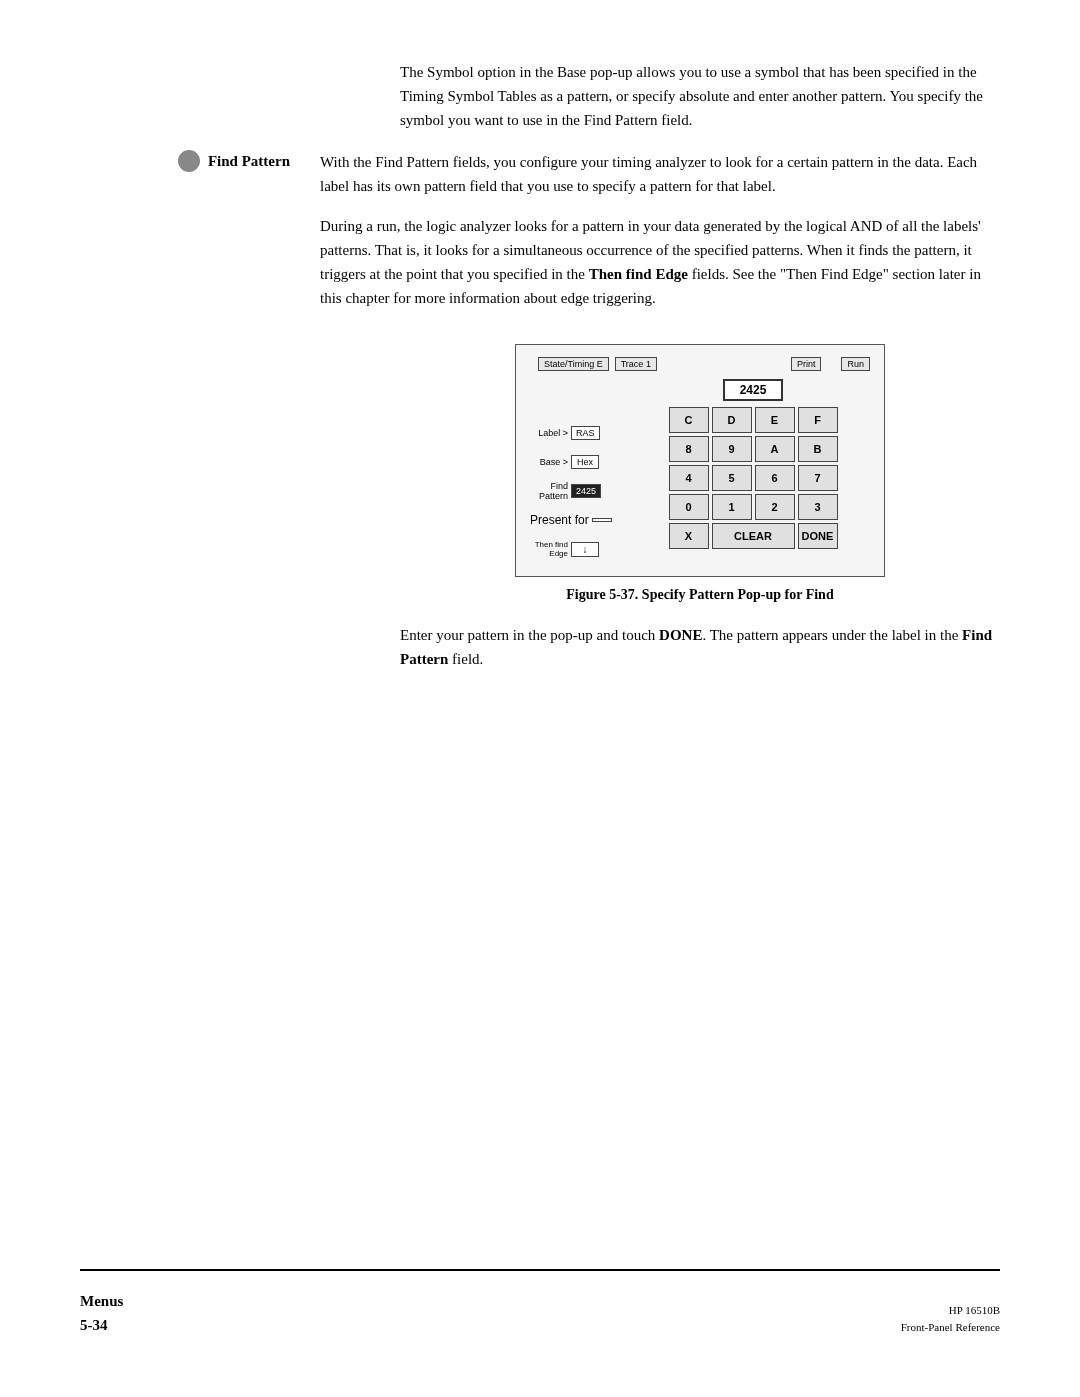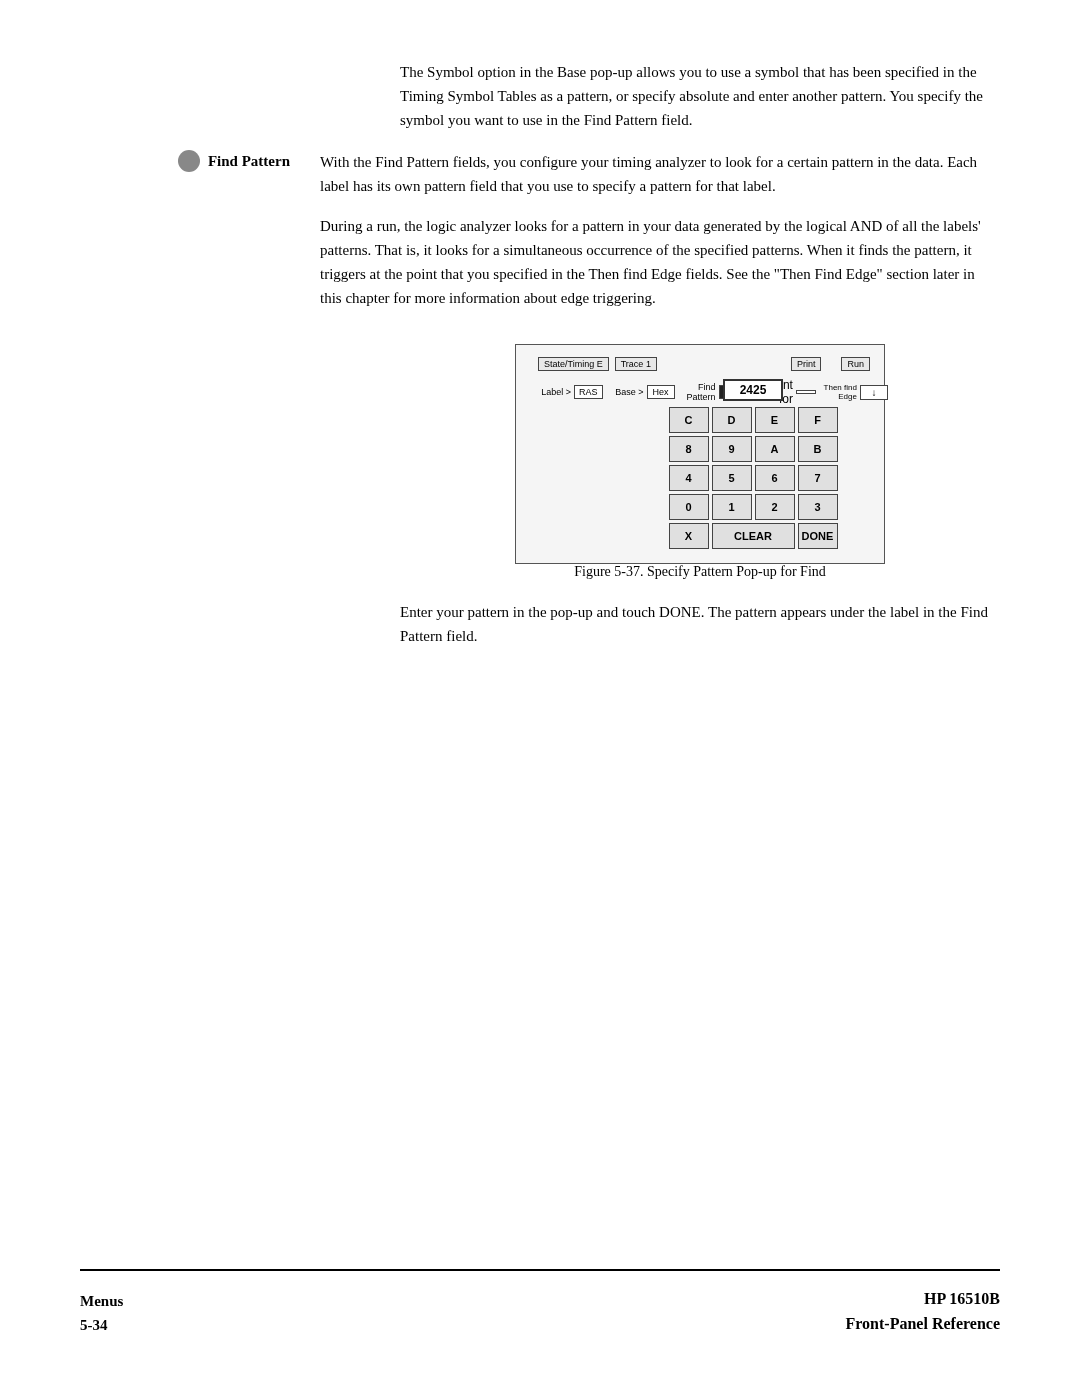--- a/index.html
+++ b/index.html
@@ -127,21 +127,21 @@
     }
 
     .kp-main {
       display: flex;
       flex-direction: row;
       gap: 6px;
     }
 
     .kp-left-panel {
       display: flex;
-      flex-direction: row;
+      flex-direction: column;
       gap: 3px;
       font-size: 9px;
       width: 100px;
       min-width: 100px;
     }
 
     .kp-row-label {
       display: flex;
       align-items: center;
       gap: 3px;
@@ -215,49 +215,50 @@
       padding-top: 0px;
     }
 
     .kp-acquisition-label {
       font-size: 8.5px;
       text-align: left;
     }
 
     .figure-caption {
       font-size: 14px;
+      margin-top: 10px;
       text-align: center;
-      font-weight: normal;
+      font-weight: bold;
     }
 
     .footer-bar {
       display: flex;
       justify-content: space-between;
       align-items: flex-end;
       border-top: 2px solid #000;
       margin-top: auto;
       padding-top: 10px;
     }
 
     .footer-left {
       font-weight: bold;
       font-size: 15px;
       line-height: 1.6;
       margin-top: 8px;
     }
 
     .footer-right {
-      font-weight: bold;
-      font-size: 16px;
+      font-weight: normal;
+      font-size: 11px;
       text-align: right;
       line-height: 1.6;
     }
 
     b, strong {
-      font-weight: normal;
+      font-weight: bold;
     }
   </style>
 </head>
 <body>
 
 <div class="page">
   <div class="content-area">
 
     <div class="intro-para">
       <span>The Symbol option in the Base pop-up allows you to use a symbol that has been specified in the Timing Symbol Tables as a pattern, or specify absolute and enter another pattern. You specify the symbol you want to use in the Find Pattern field.</span>

